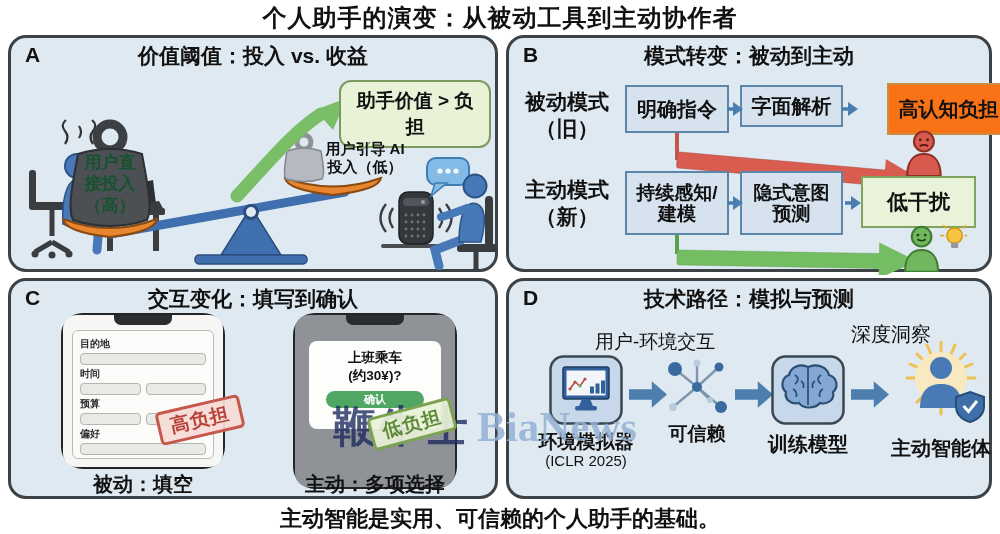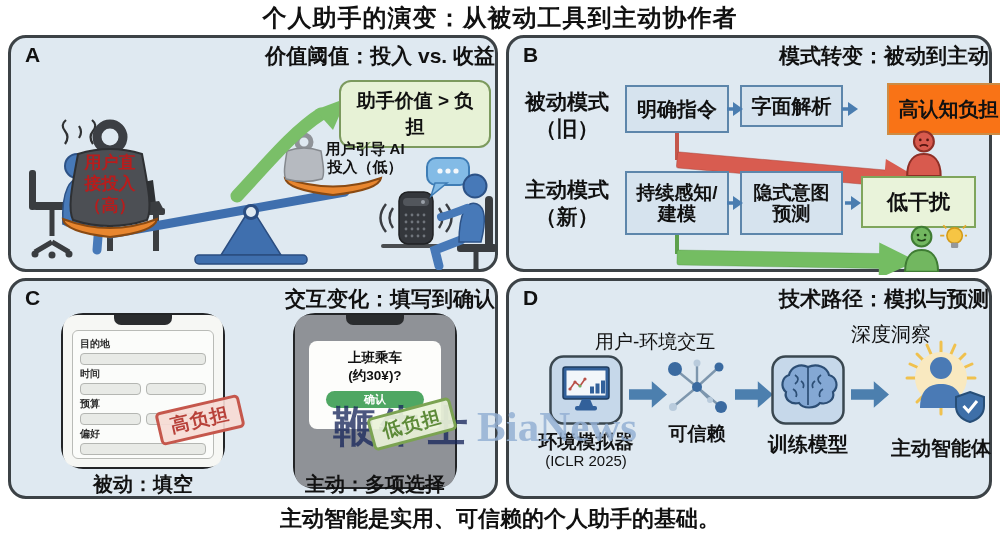--- a/index.html
+++ b/index.html
@@ -8,28 +8,28 @@
 
   .main-title{position:absolute;top:2px;left:0;width:1000px;text-align:center;font-size:24px;font-weight:bold;letter-spacing:1px;}
   .footer-text{position:absolute;top:504px;left:0;width:1000px;text-align:center;font-size:22px;font-weight:bold;}
 
   .panel{position:absolute;background:#dfe9f1;border:3px solid #3c4246;border-radius:18px;box-sizing:border-box;}
   #panelA{left:8px;top:35px;width:490px;height:237px;}
   #panelB{left:506px;top:35px;width:486px;height:237px;}
   #panelC{left:8px;top:278px;width:490px;height:221px;}
   #panelD{left:506px;top:278px;width:486px;height:221px;}
   .panel-letter{position:absolute;left:14px;top:5px;font-size:21px;font-weight:bold;z-index:4;}
-  .panel-title{position:absolute;left:0;right:0;top:4px;text-align:right;font-size:21px;font-weight:bold;z-index:4;}
+  .panel-title{position:absolute;left:0;right:0;top:4px;text-align:center;font-size:21px;font-weight:bold;z-index:4;}
 
   
   #a-scene{position:absolute;left:4px;top:36px;width:482px;height:196px;z-index:1;}
   .a-bubble{position:absolute;left:328px;top:42px;width:152px;box-sizing:border-box;background:#e7f2d6;border:2.5px solid #7c9a5e;border-radius:12px;padding:6px 8px;text-align:center;font-size:19px;font-weight:bold;z-index:3;}
   .a-bubble::before{content:"";position:absolute;left:16px;bottom:-14px;border:9px solid transparent;border-top-color:#7c9a5e;border-left-width:5px;}
   .a-bubble::after{content:"";position:absolute;left:18px;bottom:-9px;border:7px solid transparent;border-top-color:#e7f2d6;border-left-width:4px;}
-  .a-weight-label{position:absolute;left:68px;top:114px;width:62px;text-align:center;color:#b91c1c;font-size:17px;font-weight:bold;line-height:1.25;z-index:3;}
+  .a-weight-label{position:absolute;left:68px;top:114px;width:62px;text-align:center;color:#14532d;font-size:17px;font-weight:bold;line-height:1.25;z-index:3;}
   .a-light-label{position:absolute;left:298px;top:102px;width:112px;text-align:center;font-size:15px;font-weight:bold;line-height:1.2;z-index:3;}
 
   
   .b-row-label{position:absolute;width:112px;text-align:center;font-size:21px;font-weight:bold;line-height:1.3;z-index:3;}
   #b-label1{left:2px;top:50px;}
   #b-label2{left:2px;top:138px;}
   .b-box{position:absolute;box-sizing:border-box;border:2.5px solid #5d86ab;background:#d6e3ee;border-radius:0;display:flex;align-items:center;justify-content:center;text-align:center;font-weight:bold;font-size:20px;line-height:1.12;z-index:3;}
   .b-box.orange{background:#f97316;border-color:#cd8c44;margin-left:32px;}
   .b-box.green{background:#e9f3da;border-color:#7fa55c;}
   #b-overlay{position:absolute;left:0;top:0;width:486px;height:237px;z-index:2;pointer-events:none;}

